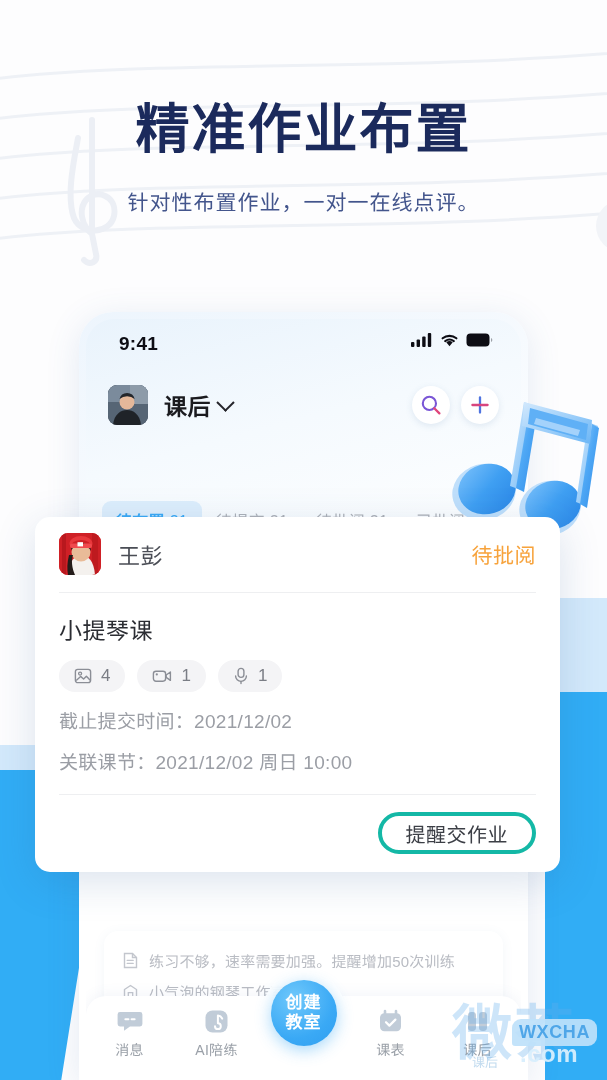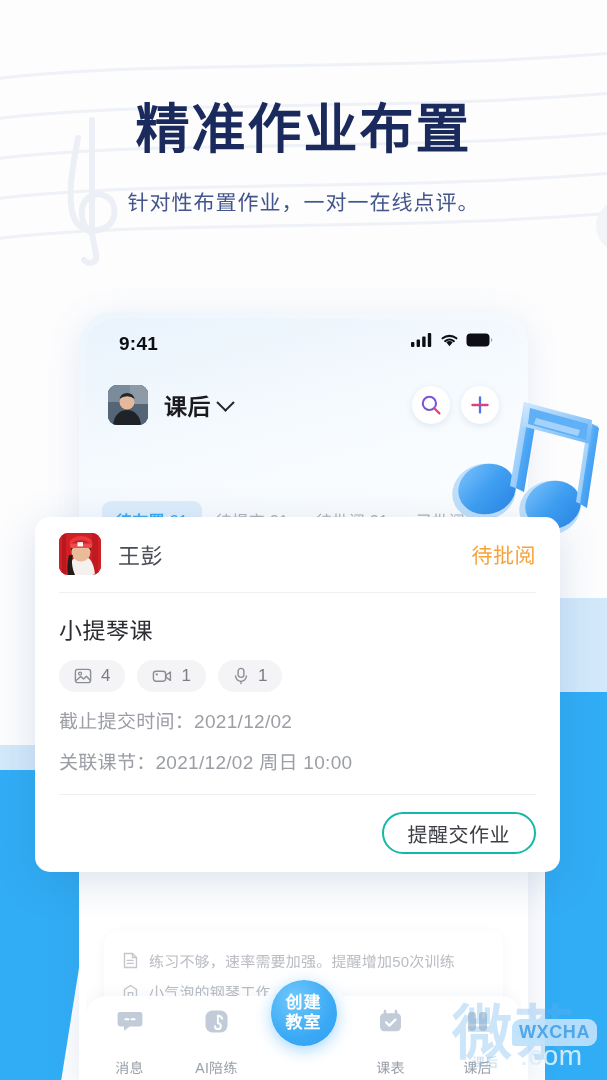--- a/index.html
+++ b/index.html
@@ -261,21 +261,21 @@
     box-shadow: 0 -2px 14px rgba(80,120,170,.07);
     display: flex;
     align-items: flex-start;
     padding-top: 12px;
   }
   .navitem {
     flex: 1;
     display: flex;
     flex-direction: column;
     align-items: center;
-    gap: 23px;
+    gap: 5px;
     justify-content: flex-end;
   }
   .navlabel { font-size: 14px; color: #9aa0a8; letter-spacing: .3px; }
   .navicon { width: 26px; height: 26px; display:flex; align-items:center; justify-content:center; }
   .nav-center { flex: 1; position: relative; }
   .fab {
     position: absolute;
     left: 50%; top: -28px;
     transform: translateX(-50%);
     width: 66px; height: 66px;
@@ -374,21 +374,21 @@
   }
   .metaline:first-of-type { margin-top: 20px; }
   .fcard-foot {
     margin-top: 20px;
     border-top: 1px solid #eeeff1;
     padding: 17px 0 18px 0;
     display: flex;
     justify-content: flex-end;
   }
   .ghost-btn {
-    border: 2px solid #14b8a6;
+    border: 4px solid #14b8a6;
     border-radius: 21px;
     height: 42px;
     padding: 0 24px;
     display: flex; align-items: center;
     font-size: 20px;
     color: #3c3f46;
     background: #fff;
     letter-spacing: .5px;
   }
 
@@ -410,23 +410,23 @@
     color: #4fa6e8;
     font-size: 18px;
     font-weight: 700;
     border-radius: 9px 9px 9px 3px;
     padding: 3px 7px;
     letter-spacing: .6px;
   }
   .wm-com {
     position: absolute;
     left: 520px; top: 1040px;
-    font-size: 28px;
+    font-size: 24px;
     color: rgba(215,238,253,.95);
-    font-weight: 400;
+    font-weight: 700;
     letter-spacing: .5px;
   }
   .wm-sub {
     position: absolute;
     left: 472px; top: 1052px;
     font-size: 13px;
     color: rgba(120,175,220,.45);
   }
 </style>
 </head>

